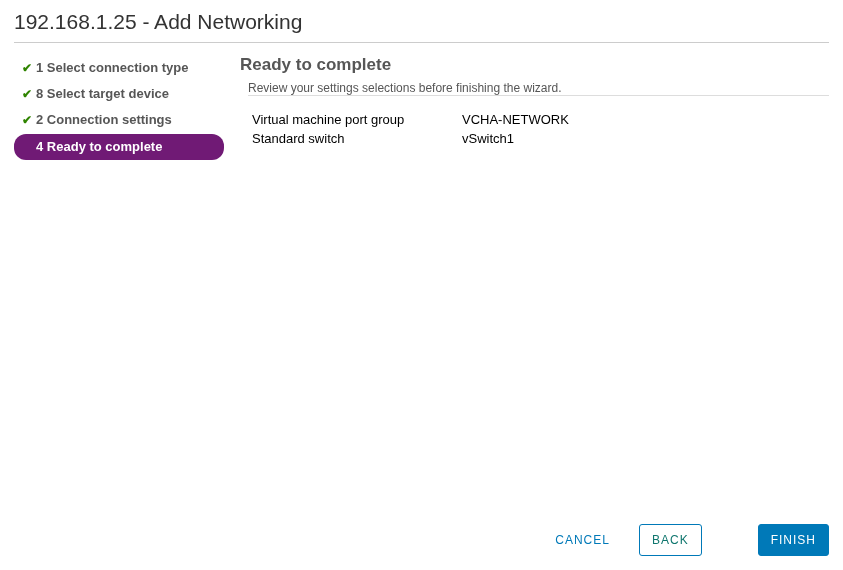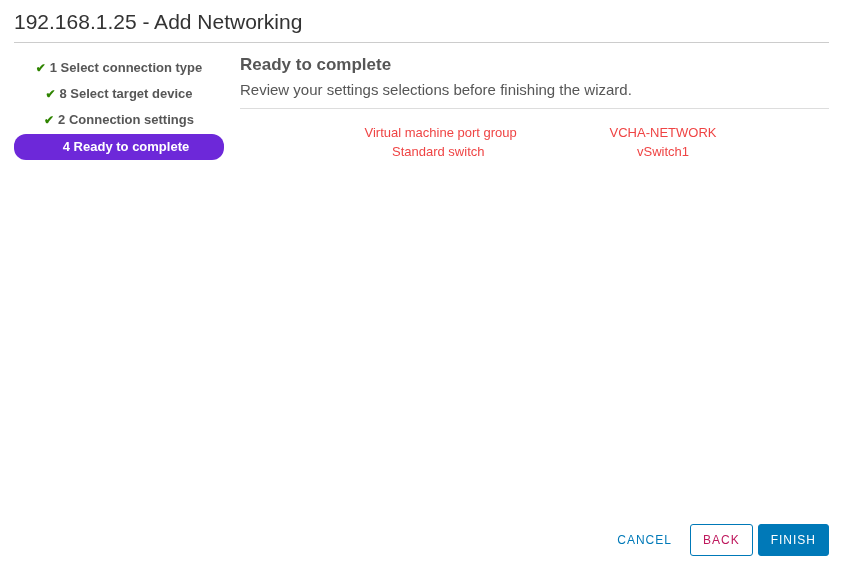--- a/index.html
+++ b/index.html
@@ -1,19 +1,18 @@
 <!DOCTYPE html>
 <html><head>
   <meta charset="utf-8">
   <style>
     * {
       box-sizing: border-box;
       margin: 0;
       padding: 0;
-      justify-content: center;
     }
     body {
       font-family: "Helvetica Neue", Helvetica, Arial, sans-serif;
       font-size: 13px;
       color: #565656;
       background: #ffffff;
       width: 843px;
       height: 570px;
       position: relative;
       overflow: hidden;
@@ -52,89 +51,90 @@
       line-height: 1.4;
     }
     .step .check {
       color: #2f8400;
       font-weight: bold;
       font-size: 12px;
       width: 14px;
       display: inline-block;
     }
     .step.active {
-      background: #6d28d9;
+      background: #701a75;
       color: #ffffff;
     }
     .step.active .check {
       visibility: hidden;
     }
     .step .label {
       font-weight: 700;
     }
     .main {
       flex: 1 1 auto;
       padding-top: 12px;
       padding-left: 6px;
     }
     .step-title {
       font-size: 17px;
       font-weight: 600;
       color: #565656;
       margin-bottom: 6px;
     }
     .step-desc {
-      font-size: 15px;
+      font-size: 12px;
       color: #565656;
-      padding-bottom: 10px;
+      padding-bottom: 0;
       border-bottom: 1px solid #dddddd;
+      margin-left: 8px;
     }
     .summary {
       padding-top: 14px;
       padding-left: 12px;
     }
     .summary-row {
       display: flex;
       padding: 2px 0;
       font-size: 13px;
-      color: #ef4444;
-      gap: 35px;
+      color: #000000;
     }
     .summary-key {
       width: 210px;
     }
     .footer {
       flex: 0 0 auto;
       display: flex;
       justify-content: flex-end;
-      gap: 5px;
+      gap: 16px;
       padding-top: 10px;
     }
     .btn {
       font-size: 12px;
       letter-spacing: 1px;
       text-transform: uppercase;
       padding: 8px 12px;
       border-radius: 3px;
       cursor: pointer;
       border: 1px solid transparent;
       background: transparent;
       font-family: inherit;
     }
     .btn-flat {
       color: #0079b8;
     }
     .btn-outline {
-      color: #be185d;
+      color: #0f766e;
       border-color: #0079b8;
     }
     .btn-primary {
       background: #0079b8;
       color: #ffffff;
       border-color: #0079b8;
+      margin-left: 40px;
     }
   </style>
 </head>
 <body>
 
 <div class="dialog">
   <div class="dialog-title">192.168.1.25 - Add Networking</div>
 
   <div class="content">
     <div class="sidebar">

